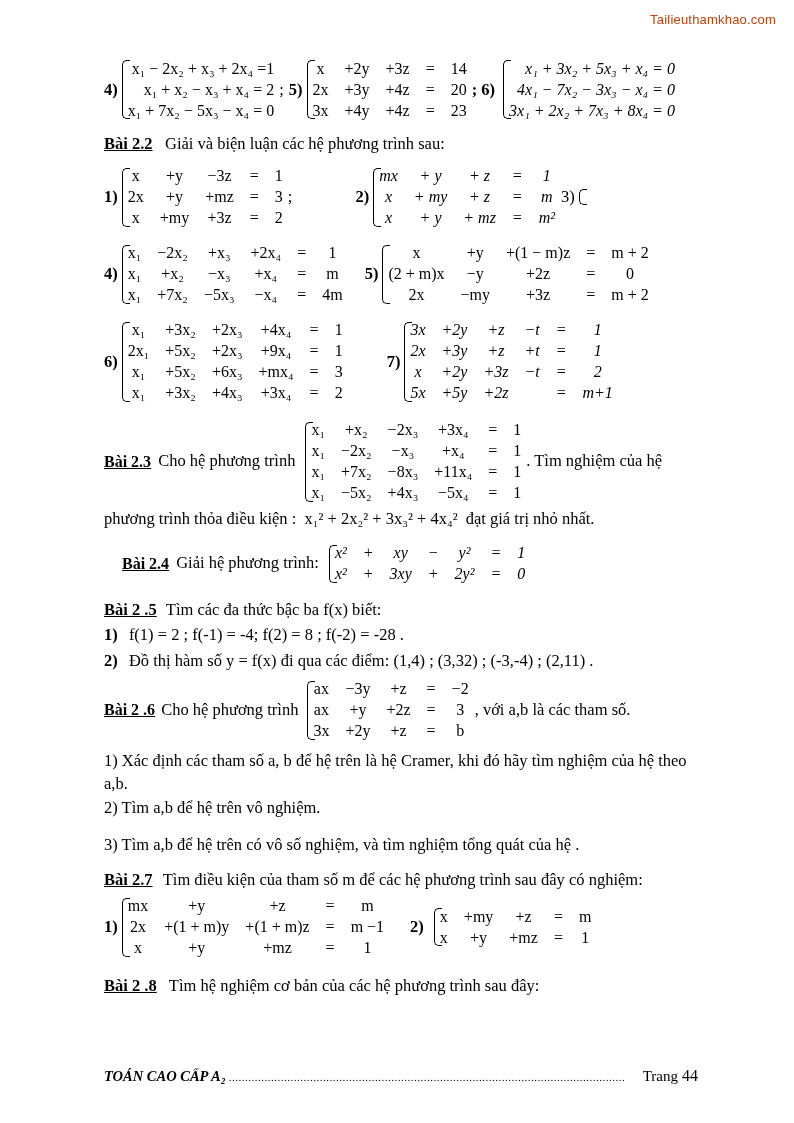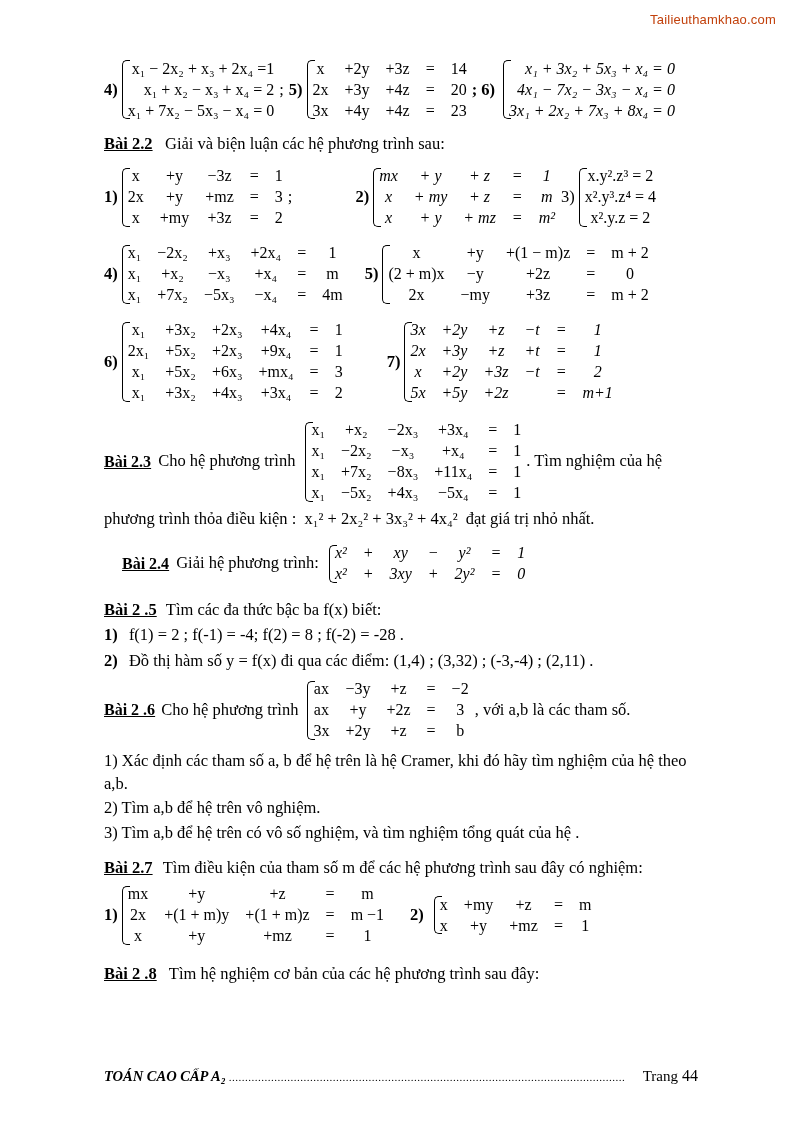--- a/index.html
+++ b/index.html
@@ -303,31 +303,20 @@
             <span>=</span>
               <span class="gapcol"></span>
             <span>m²</span>
           </span>
         </span>
       </div>
 
       <div class="sys" style="margin-left:6px;">
         <span class="label" style="font-weight:normal">3)</span>
         <span class="brace"></span>
-        <span class="eqs">
-          <span class="eq">
-              <span>x.y².z³ = 2</span>
-            </span>
-          <span class="eq">
-              <span>x².y³.z⁴ = 4</span>
-            </span>
-          <span class="eq">
-              <span>x².y.z = 2</span>
-            </span>
-        </span>
       </div>
     </div>
 
     <div class="sysrow" style="margin-top:14px;">
       <div class="sys">
         <span class="label">4)</span>
         <span class="brace"></span>
         <span class="eqs">
           <span class="eq">
             <span>x₁</span>
@@ -697,21 +686,21 @@
               <span class="gapcol"></span>
             <span>b</span>
           </span>
         </span>
       </span>
       <span class="para" style="padding-left:6px;">, với a,b là các  tham số.</span>
     </div>
 
     <p class="para" style="margin-top:8px;">1)  Xác định các tham số a, b để hệ trên là hệ Cramer, khi đó hãy tìm nghiệm của hệ theo a,b.</p>
     <p class="para" style="margin-top:2px;">2) Tìm a,b để hệ trên vô nghiệm.</p>
-    <p class="para" style="margin-top:2px;">3) Tìm a,b để hệ trên có vô số nghiệm, và tìm nghiệm tổng quát của hệ .</p>
+    <p class="para" style="margin-top:14px;">3) Tìm a,b để hệ trên có vô số nghiệm, và tìm nghiệm tổng quát của hệ .</p>
 
     <p class="para" style="margin-top:12px;">
       <span class="tag">Bài 2.7</span>
       <span style="padding-left:6px;">Tìm điều kiện của tham số  m để các hệ phương trình sau đây có nghiệm:</span>
     </p>
 
     <div class="sysrow" style="margin-top:4px;">
       <div class="sys">
         <span class="label">1)</span>
         <span class="brace"></span>

